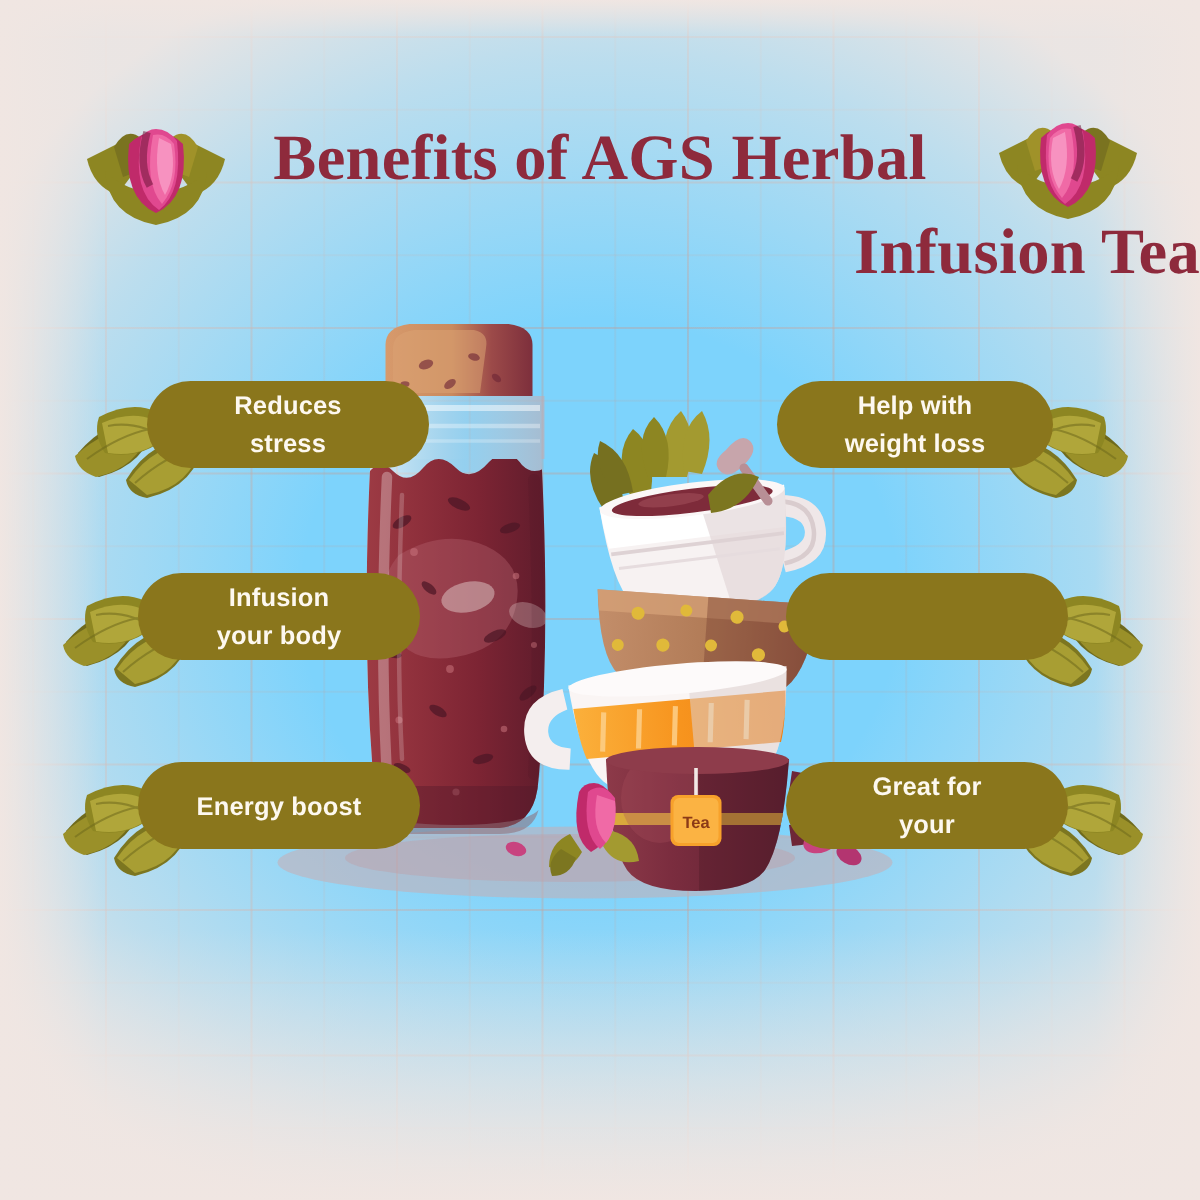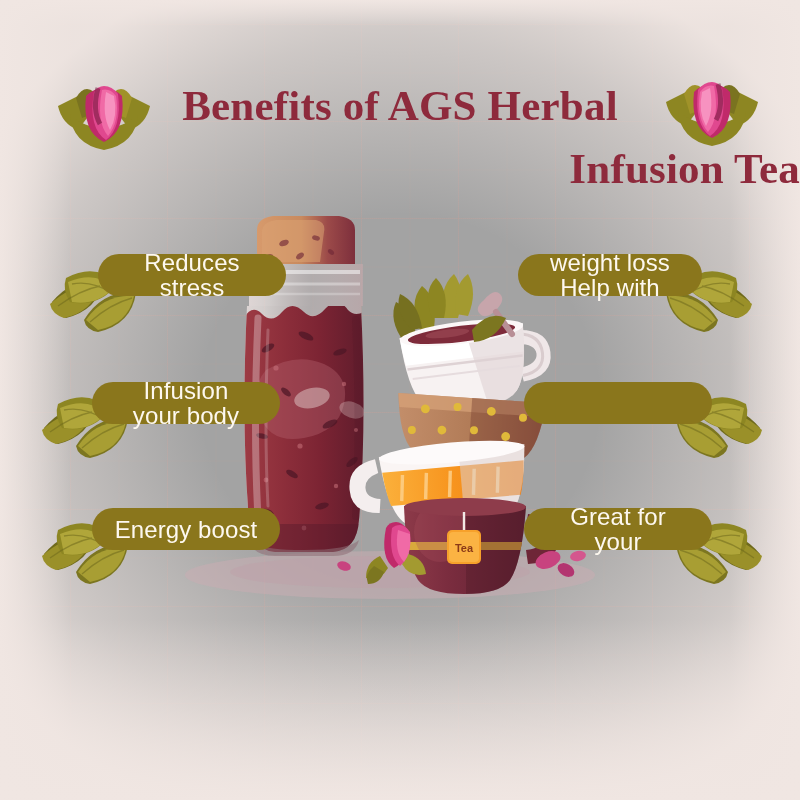--- a/index.html
+++ b/index.html
@@ -8,21 +8,21 @@
     background: #efe4e0;
   }
   body {
     font-family: "Liberation Sans", sans-serif;
   }
   #poster {
     position: relative;
     width: 800px;
     height: 800px;
     overflow: hidden;
-    background: #a3a3a3;
+    background: #7dd3fc;
   }
 
   
   .grid-layer {
     position: absolute;
     inset: 0;
     background-image:
       linear-gradient(to right, rgba(190,160,155,0.30) 1.3px, transparent 1.3px),
       linear-gradient(to bottom, rgba(190,160,155,0.30) 1.3px, transparent 1.3px);
     background-size: 97px 97px;
@@ -69,26 +69,26 @@
   
   .illustration { position: absolute; left: 0; top: 0; }
 
   
   .badge {
     position: absolute;
     display: flex;
     align-items: center;
     justify-content: center;
     box-sizing: border-box;
-    height: 42px;
+    height: 58px;
     border-radius: 29px;
     background: #8a761c;
     color: #fdf8ef;
-    font-size: 24px;
-    font-weight: normal;
+    font-size: 17px;
+    font-weight: bold;
     line-height: 25px;
     text-align: center;
     padding: 0 16px;
     letter-spacing: 0.1px;
     z-index: 30;
   }
   .badge .lines { display: block; }
   .badge .ln { display: block; }
   .badge-leaves {
     position: absolute;
@@ -422,22 +422,22 @@
         <path d="M42 62 q18 -26 48 -24 q-6 28 -36 34 Z" fill="#a89e33"></path>
         <g stroke="#6f6a1c" stroke-width="1.4" opacity="0.55" fill="none">
           <path d="M14 48 q22 -16 42 -20"></path>
             <path d="M28 26 q20 -4 42 10"></path>
             <path d="M46 64 q20 -18 42 -24"></path>
         </g>
       </g>
     </svg>
     <div class="badge" style="left:518px; top:254px; width:184px;">
       <span class="lines">
+        <span class="ln">Help with</span>
         <span class="ln">weight loss</span>
-        <span class="ln">Help with</span>
       </span>
     </div>
   </div>
 
   <div class="badge-wrap">
     <svg class="badge-leaves" style="left:618px; top:384px;" width="150" height="82" viewBox="0 0 150 82">
       <g transform="translate(150,0) scale(-1,1)">
         <path d="M8 44 q22 -26 52 -22 q-6 30 -38 38 q-14 -4 -14 -16 Z" fill="#6f6a1c"></path>
         <path d="M6 46 q24 -22 50 -18 q-8 26 -36 32 q-12 -4 -14 -14 Z" fill="#9a9029"></path>
         <path d="M22 20 q30 -16 52 6 q-20 24 -48 18 q-8 -12 -4 -24 Z" fill="#8d8622"></path>

